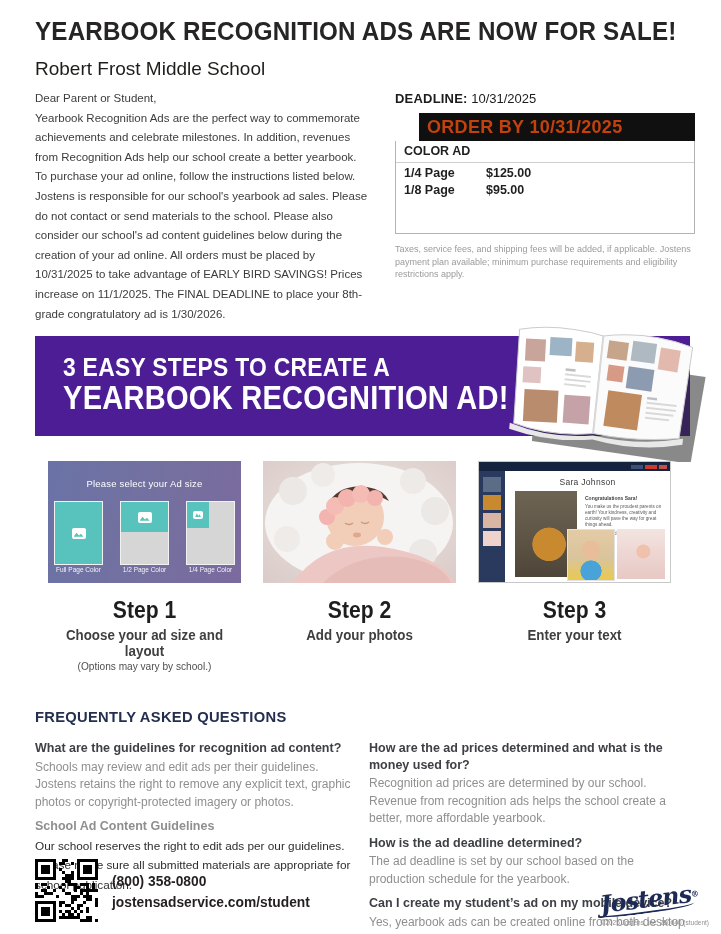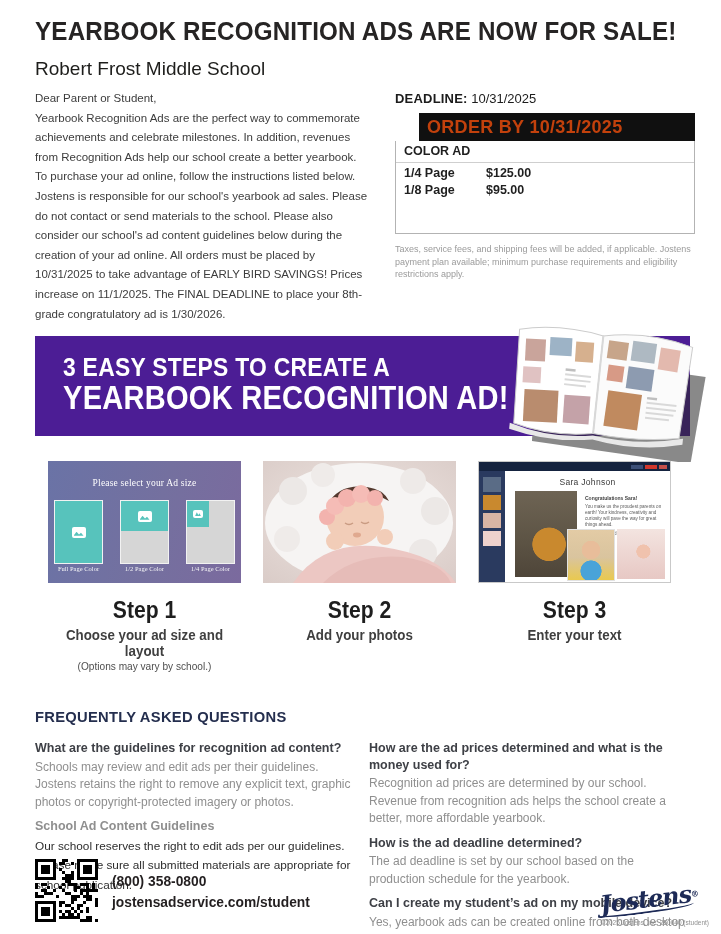--- a/index.html
+++ b/index.html
@@ -31,21 +31,21 @@
           display:flex;align-items:center;padding-left:28px;box-sizing:border-box;}
   .banner-text{color:#fff;font-weight:bold;transform:scaleX(.88);transform-origin:0 50%;
                white-space:nowrap;margin-top:-4px;}
   .banner-line1{font-size:26px;line-height:28px;letter-spacing:.3px;}
   .banner-line2{font-size:33px;line-height:34px;letter-spacing:.3px;}
   .book-art{position:absolute;right:-16px;top:-24px;width:210px;height:150px;}
   
   .steps-row{display:flex;gap:22px;padding:0 48px;margin-top:25px;}
   .step-img{width:193px;height:122px;position:relative;overflow:hidden;flex:none;}
   
-  .s1{background:linear-gradient(105deg,#6a73a6 0%,#74709f 55%,#7b6a9e 100%);font-family:Liberation Serif, serif;}
+  .s1{background:linear-gradient(105deg,#6a73a6 0%,#74709f 55%,#7b6a9e 100%);}
   .s1-prompt{color:#fff;font-size:9.5px;text-align:center;margin-top:17px;letter-spacing:.2px;}
   .s1-cards{display:flex;justify-content:center;gap:17px;margin-top:12px;}
   .s1-card{width:47px;height:62px;border:1px solid #f2f2f2;background:#d6d6d6;position:relative;}
   .s1-full{background:#57c3bc;}
   .teal-zone{position:absolute;background:#57c3bc;display:flex;align-items:center;justify-content:center;}
   .img-glyph{width:14px;height:11px;background:#fff;border-radius:2px;position:relative;}
   .img-glyph:after{content:"";position:absolute;left:2px;right:2px;bottom:2px;height:4px;
                    background:#57c3bc;clip-path:polygon(0 100%,30% 0,55% 70%,75% 25%,100% 100%);}
   .s1-caption{position:absolute;top:64px;left:-8px;right:-8px;text-align:center;
               color:#f4f4f6;font-size:6.5px;}

